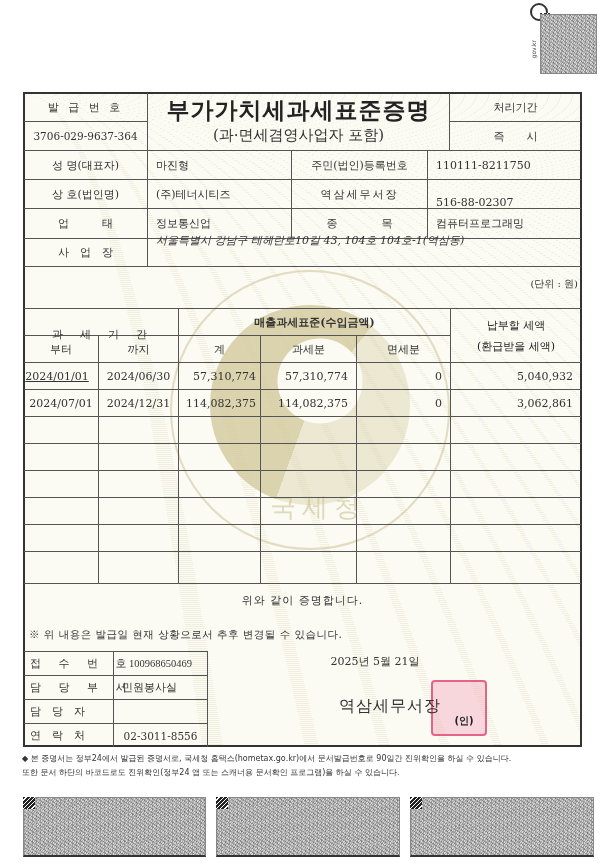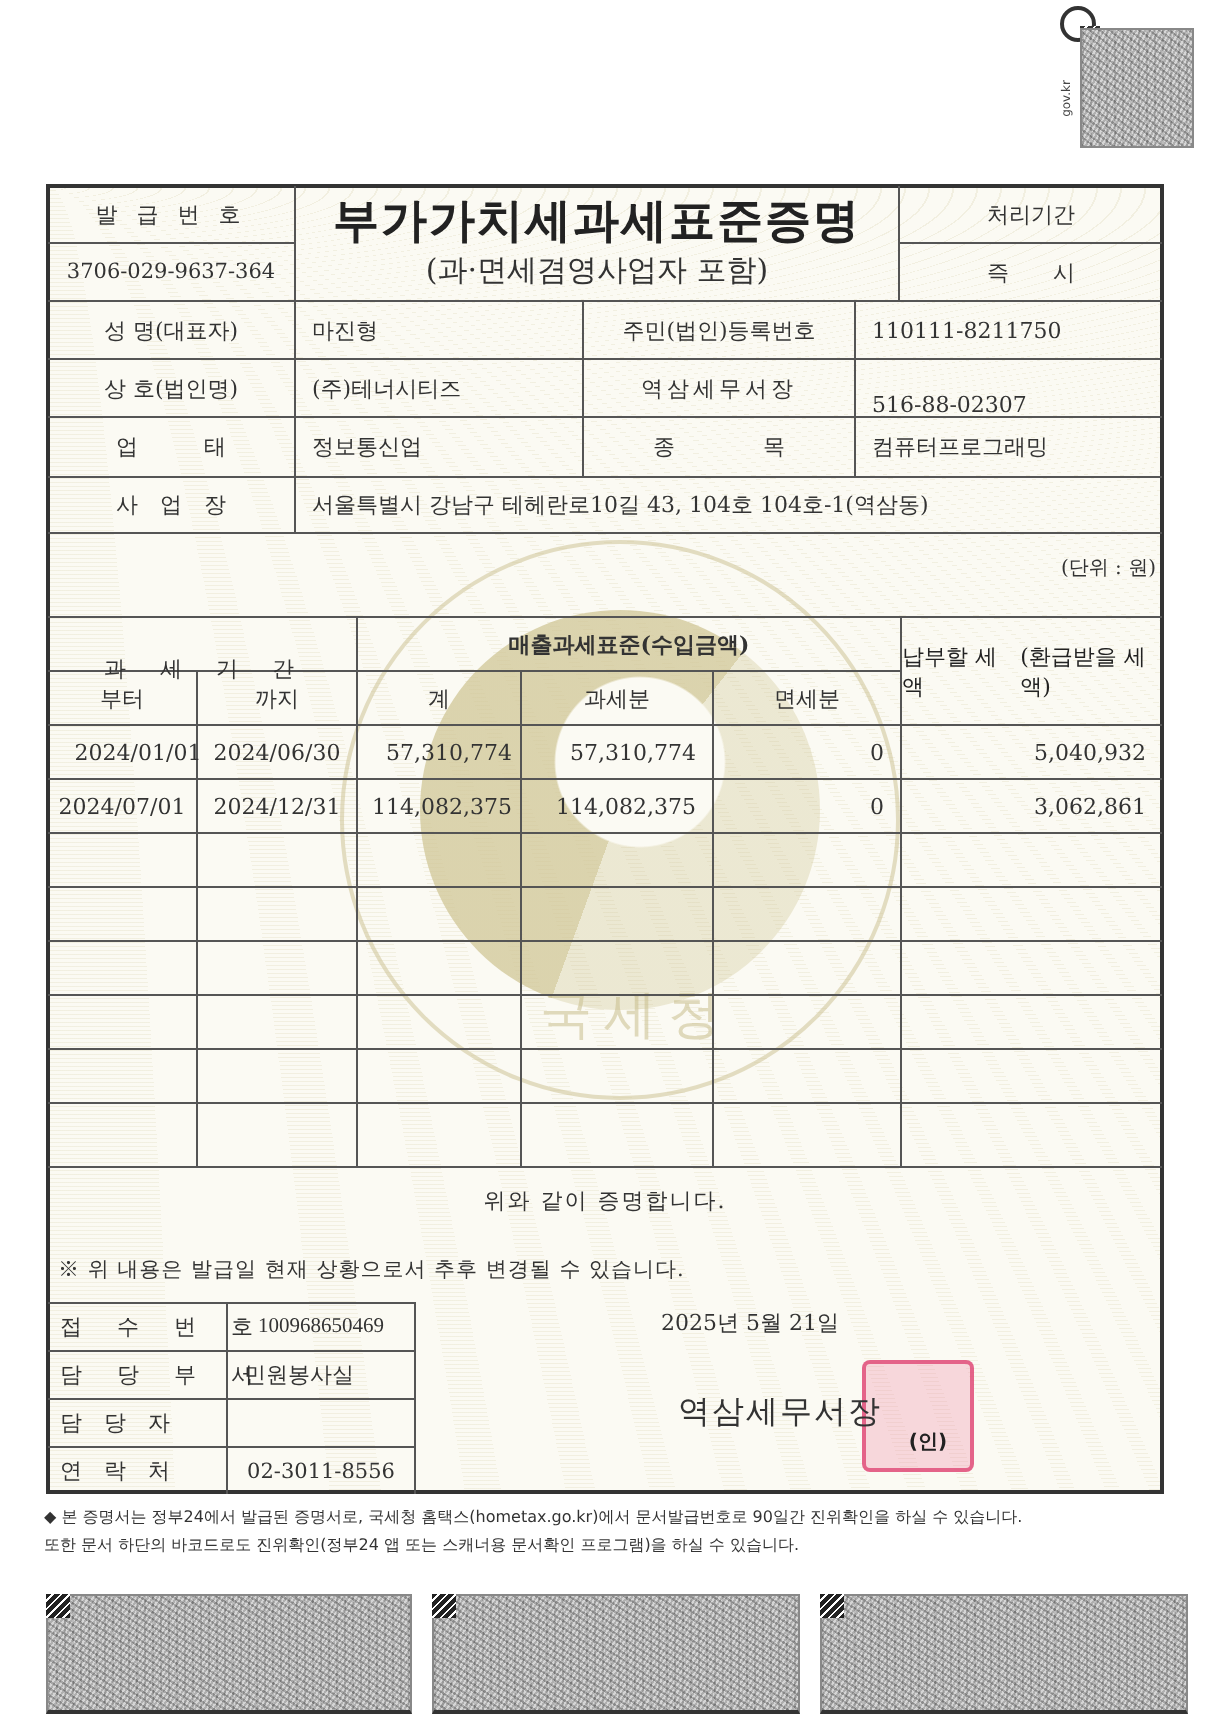--- a/index.html
+++ b/index.html
@@ -109,21 +109,21 @@
 <div class="cell l" style="left:148px;top:180px;width:143px;height:28px;">(주)테너시티즈</div>
 <div class="cell c lbl" style="left:292px;top:180px;width:135px;height:28px;letter-spacing:2px;">역삼세무서장</div>
 <div class="cell l" style="left:428px;top:188px;width:153px;height:28px;">516-88-02307</div>
 
 <div class="cell c" style="left:24px;top:209px;width:123px;height:29px;">업　　　태</div>
 <div class="cell l" style="left:148px;top:209px;width:143px;height:29px;">정보통신업</div>
 <div class="cell c" style="left:292px;top:209px;width:135px;height:29px;">종　　　　목</div>
 <div class="cell l" style="left:428px;top:209px;width:153px;height:29px;">컴퓨터프로그래밍</div>
 
 <div class="cell c" style="left:24px;top:239px;width:123px;height:27px;font-family:Liberation Mono, monospace;">사　업　장</div>
-<div class="cell l" style="left:148px;top:239px;width:433px;height:27px;">서울특별시 강남구 테헤란로10길 43, 104호 104호-1(역삼동)</div>
+<div class="cell l" style="left:148px;top:227px;width:433px;height:27px;font-style:italic;">서울특별시 강남구 테헤란로10길 43, 104호 104호-1(역삼동)</div>
 
 <div class="cell r" style="left:400px;top:276px;width:181px;height:16px;font-size:10px;padding-right:3px;">(단위 : 원)</div>
 
 <div class="line-h" style="left:24px;top:308px;width:557px;"></div>
 <div class="line-h" style="left:24px;top:335px;width:427px;"></div>
 <div class="line-h" style="left:24px;top:362px;width:557px;"></div>
 <div class="line-h" style="left:24px;top:389px;width:557px;"></div>
 <div class="line-h" style="left:24px;top:416px;width:557px;"></div>
 <div class="line-h" style="left:24px;top:443px;width:557px;"></div>
 <div class="line-h" style="left:24px;top:470px;width:557px;"></div>
@@ -132,31 +132,31 @@
 <div class="line-h" style="left:24px;top:551px;width:557px;"></div>
 <div class="line-h" style="left:24px;top:583px;width:557px;"></div>
 <div class="line-v" style="left:98px;top:335px;height:248px;"></div>
 <div class="line-v" style="left:178px;top:308px;height:275px;"></div>
 <div class="line-v" style="left:260px;top:335px;height:248px;"></div>
 <div class="line-v" style="left:356px;top:335px;height:248px;"></div>
 <div class="line-v" style="left:450px;top:308px;height:275px;"></div>
 
 <div class="cell c lbl" style="left:24px;top:321px;width:154px;height:26px;font-family:Liberation Serif, serif;">과　세　기　간</div>
 <div class="cell c" style="left:179px;top:309px;width:271px;height:26px;font-weight:bold;">매출과세표준(수입금액)</div>
-<div class="abs" style="left:451px;top:309px;width:130px;height:53px;display:flex;flex-direction:row;align-items:center;justify-content:center;font-size:11px;gap:6px;">
+<div class="abs" style="left:451px;top:309px;width:130px;height:53px;display:flex;flex-direction:column;align-items:center;justify-content:center;font-size:11px;gap:6px;">
   <span>납부할 세액</span>
   <span>(환급받을 세액)</span>
 </div>
 <div class="cell c" style="left:24px;top:336px;width:74px;height:26px;">부터</div>
 <div class="cell c" style="left:99px;top:336px;width:79px;height:26px;">까지</div>
 <div class="cell c" style="left:179px;top:336px;width:81px;height:26px;">계</div>
 <div class="cell c" style="left:261px;top:336px;width:95px;height:26px;">과세분</div>
 <div class="cell c" style="left:357px;top:336px;width:93px;height:26px;">면세분</div>
 
-<div class="cell c" style="left:32px;top:363px;width:74px;height:26px;">2024/01/01</div>
+<div class="cell c" style="left:20px;top:363px;width:74px;height:26px;text-decoration:underline;">2024/01/01</div>
 <div class="cell c" style="left:99px;top:363px;width:79px;height:26px;">2024/06/30</div>
 <div class="cell r" style="left:179px;top:363px;width:81px;height:26px;padding-right:4px;">57,310,774</div>
 <div class="cell r" style="left:261px;top:363px;width:95px;height:26px;">57,310,774</div>
 <div class="cell r" style="left:357px;top:363px;width:93px;height:26px;">0</div>
 <div class="cell r" style="left:451px;top:363px;width:130px;height:26px;">5,040,932</div>
 
 <div class="cell c" style="left:24px;top:390px;width:74px;height:26px;">2024/07/01</div>
 <div class="cell c" style="left:99px;top:390px;width:79px;height:26px;">2024/12/31</div>
 <div class="cell r" style="left:179px;top:390px;width:81px;height:26px;padding-right:4px;">114,082,375</div>
 <div class="cell r" style="left:261px;top:390px;width:95px;height:26px;">114,082,375</div>

